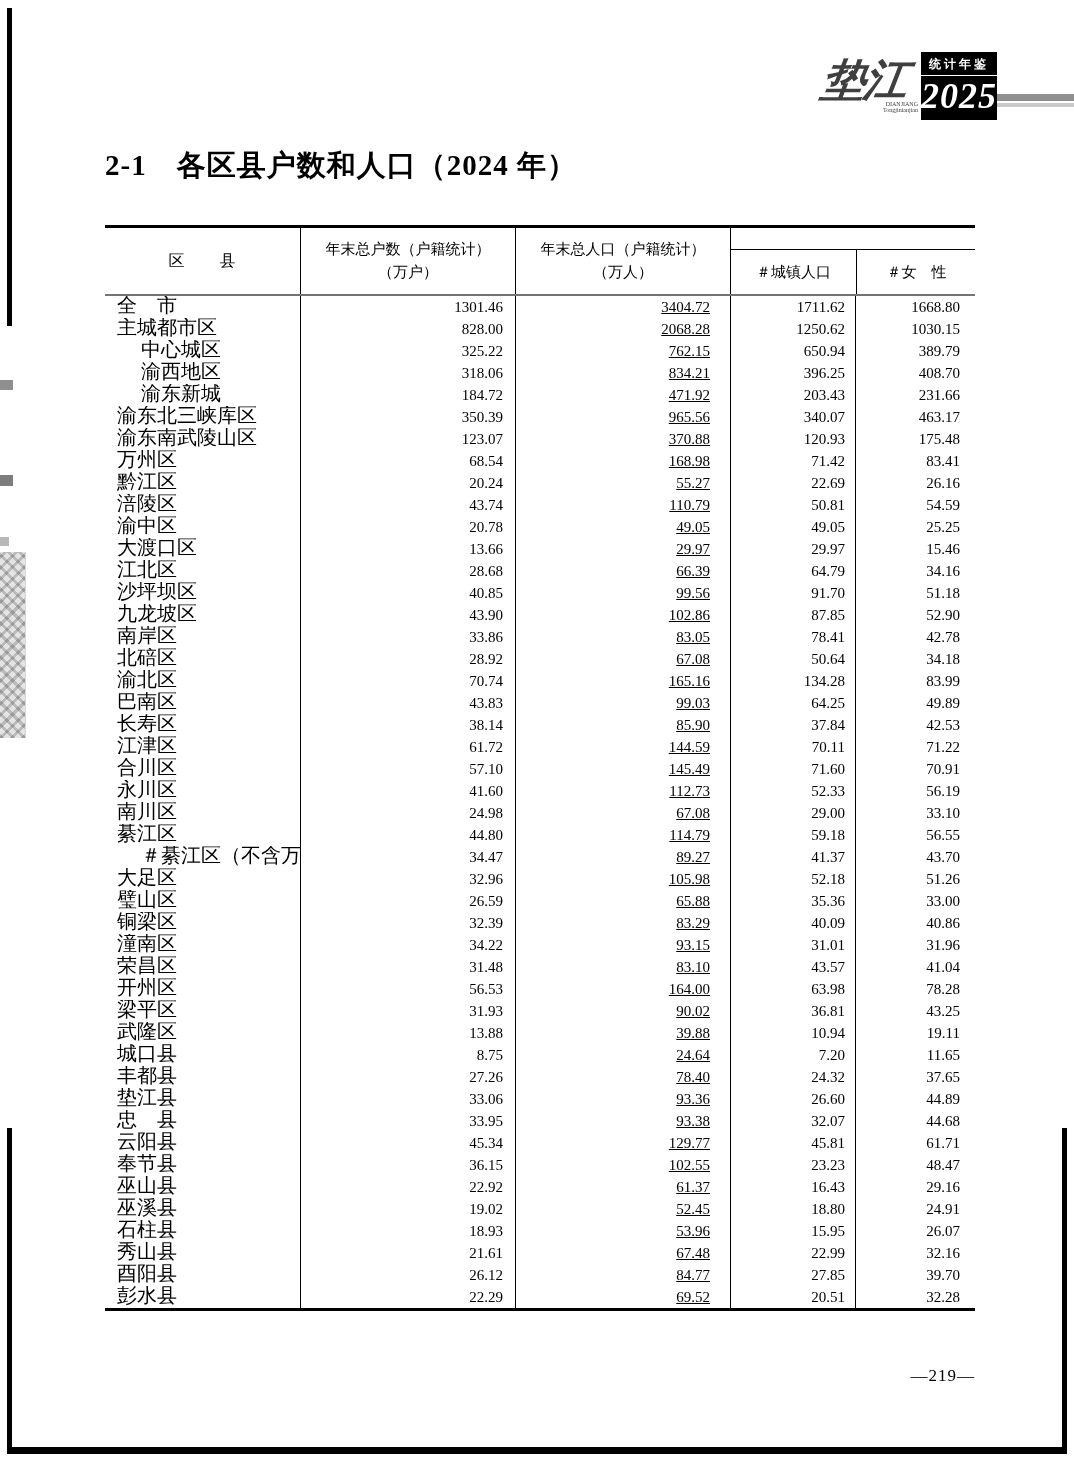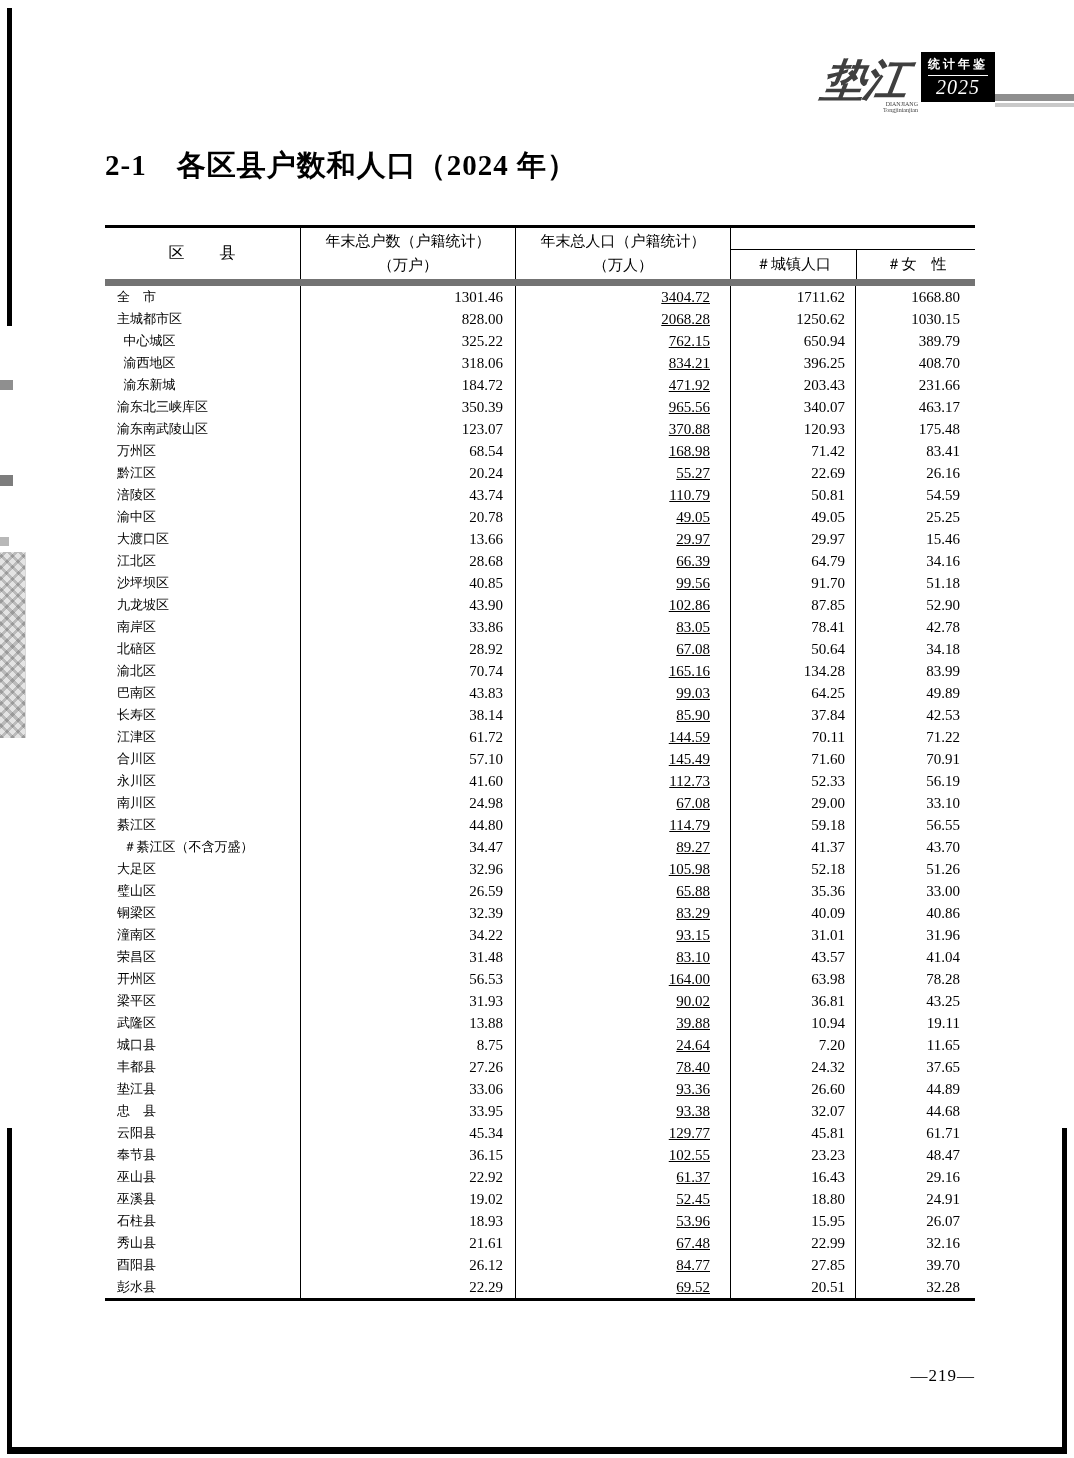--- a/index.html
+++ b/index.html
@@ -26,51 +26,51 @@
   .bar-bottom        { left:7px;    top:1447px; width:1060px; height:7px; background:#000; }
 
   
   .brand { position:absolute; left:822px; top:52px; right:0; height:66px; display:flex; align-items:flex-start; }
   .callig-wrap { position:relative; width:96px; height:62px; }
   .callig {
     font-size:44px; line-height:58px; font-weight:bold; font-style:italic;
     color:#3f3f3f; transform:skewX(-8deg); letter-spacing:-2px; white-space:nowrap;
   }
   .callig-sub { position:absolute; right:0; bottom:0; font-size:6px; color:#444; line-height:1.1; text-align:right; width:60px; }
-  .brand-block { background:#000; color:#fff; text-align:center; padding:4px 7px 3px; margin-left:3px; }
+  .brand-block { background:#000; color:#fff; text-align:center; padding:4px 0 3px; margin-left:3px; }
   .brand-yearbook { font-size:12px; font-weight:bold; letter-spacing:3px; border-bottom:1px solid #fff; padding-bottom:2px; white-space:nowrap; }
-  .brand-year { font-size:20px; font-weight:normal; font-style:italic; line-height:1.15; letter-spacing:1px; }
+  .brand-year { font-size:36px; font-weight:bold; font-style:italic; line-height:1.15; letter-spacing:1px; }
   .brand-rule { flex:1; height:13px; margin-top:42px;
     background:linear-gradient(to bottom, #8f8f8f 0 7px, #ffffff 7px 9px, #c9c9c9 9px 13px); }
 
   
   .title { position:absolute; left:105px; top:146px; font-size:29px; font-weight:bold; letter-spacing:1px; white-space:pre; }
 
   
   .tbl {
     position:absolute; left:105px; top:225px; width:870px;
     border-top:3px solid #000; border-bottom:3px solid #000;
   }
   .thead {
     display:grid; grid-template-columns:195px 215px 215px 245px;
-    height:58px; border-bottom:7px solid #737373; font-size:15px;
+    height:68px; border-bottom:2px solid #737373; font-size:15px;
   }
   .th { display:flex; align-items:center; justify-content:center; }
   .th-region { font-size:16px; letter-spacing:1px; white-space:pre; }
   .th-two { flex-direction:column; line-height:1.55; border-left:1px solid #000; text-align:center; }
   .th-sub { border-left:1px solid #000; display:flex; flex-direction:column; }
   .th-sub-top { height:22px; border-bottom:1px solid #000; }
   .th-sub-bottom { flex:1; display:grid; grid-template-columns:125px 120px; }
   .th-urban { white-space:pre;font-family:Liberation Serif, serif; }
   .th-female { border-left:1px solid #000; white-space:pre;text-align:center; }
 
   .tbody { font-size:15px; }
   .tr { display:grid; grid-template-columns:195px 215px 215px 125px 120px; height:22px; line-height:22px; }
   .td { overflow:hidden; }
-  .td-region { font-size:13px; padding-left:12px; white-space:pre; }
+  .td-region { font-size:20px; padding-left:12px; white-space:pre;font-family:Liberation Mono, monospace; }
   .td-num { text-align:right; border-left:1px solid #000; font-variant-numeric:tabular-nums; }
   .tr .td:nth-child(2) { padding-right:12px; }
   .tr .td:nth-child(3) { padding-right:20px;text-decoration:underline; }
   .tr .td:nth-child(4) { padding-right:10px; }
   .tr .td:nth-child(5) { padding-right:15px; }
 
   
   .footer { position:absolute; left:105px; top:1366px; width:870px; text-align:right; font-size:17px; letter-spacing:1px; }
 </style>
 </head>

